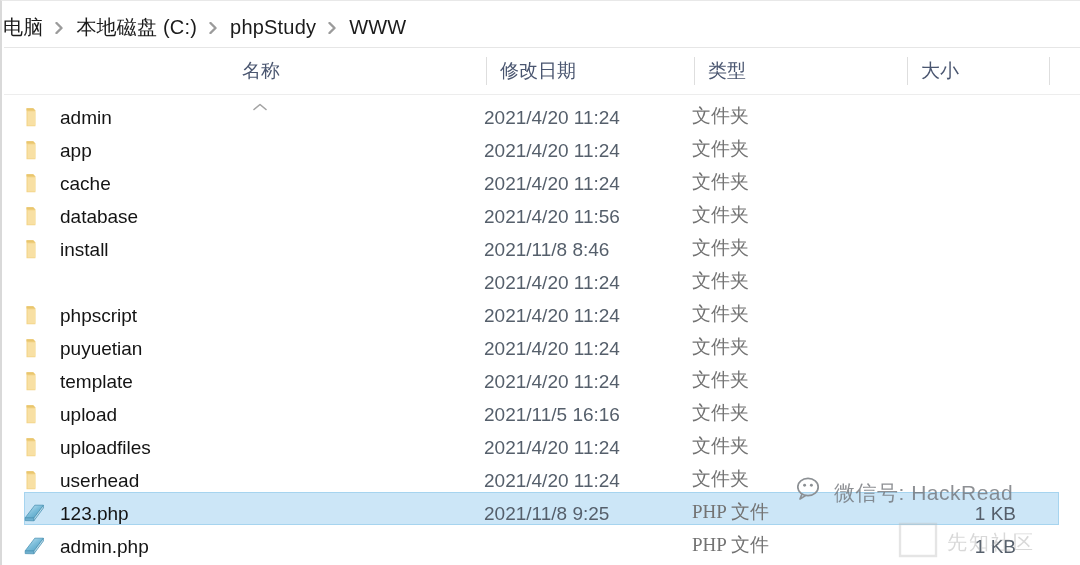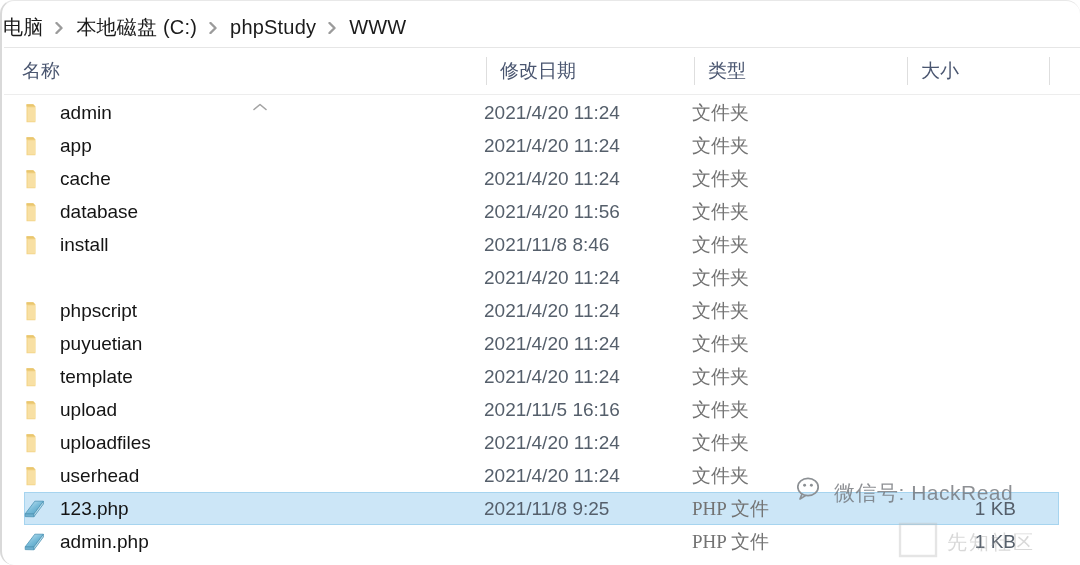--- a/index.html
+++ b/index.html
@@ -16,21 +16,20 @@
     -webkit-font-smoothing: antialiased;
   }
 
   #explorer {
     position: absolute;
     inset: 0;
     background: #ffffff;
     border-left: 2px solid #d9d9d9;
     border-top: 1px solid #e8e8e8;
     box-sizing: border-box;
-    border-radius: 14px;
   }
 
   
   .breadcrumb-bar {
     position: absolute;
     left: 0; top: 6px;
     width: 1080px;
     height: 40px;
     display: flex;
     align-items: center;
@@ -91,21 +90,21 @@
     box-sizing: border-box;
     padding-left: 14px;
   }
   .col-divider {
     position: absolute;
     top: 9px;
     width: 1px;
     height: 28px;
     background: #dedede;
   }
-  .col-name   { left: 4px;  width: 460px; }
+  .col-name   { left: 20px;  width: 460px; justify-content: center; }
   .col-date   { left: 482px; width: 208px; text-align: right; }
   .col-type   { left: 690px; width: 213px; }
   .col-size   { left: 903px; width: 142px; }
 
   .hdr-line {
     position: absolute;
     left: 2px; top: 93px;
     width: 1078px;
     height: 1px;
     background: #ededed;
@@ -122,21 +121,21 @@
     position: relative;
     height: 33px;
     width: 1078px;
     box-sizing: border-box;
   }
   .row .cell {
     position: absolute;
     top: 0;
     height: 33px;
     display: flex;
-    align-items: center;
+    align-items: flex-end;
     font-size: 19px;
     white-space: nowrap;
     overflow: hidden;
   }
   .cell-name { left: 18px; width: 462px; color: #141414; }
   .cell-date { left: 480px; width: 208px; color: #555f6b; }
   .cell-type { left: 688px; width: 213px; color: #737373; font-family: Liberation Serif, serif; }
   .cell-size { left: 901px; width: 144px; color: #555f6b;
                justify-content: flex-end; padding-right: 33px;
                box-sizing: border-box; }

